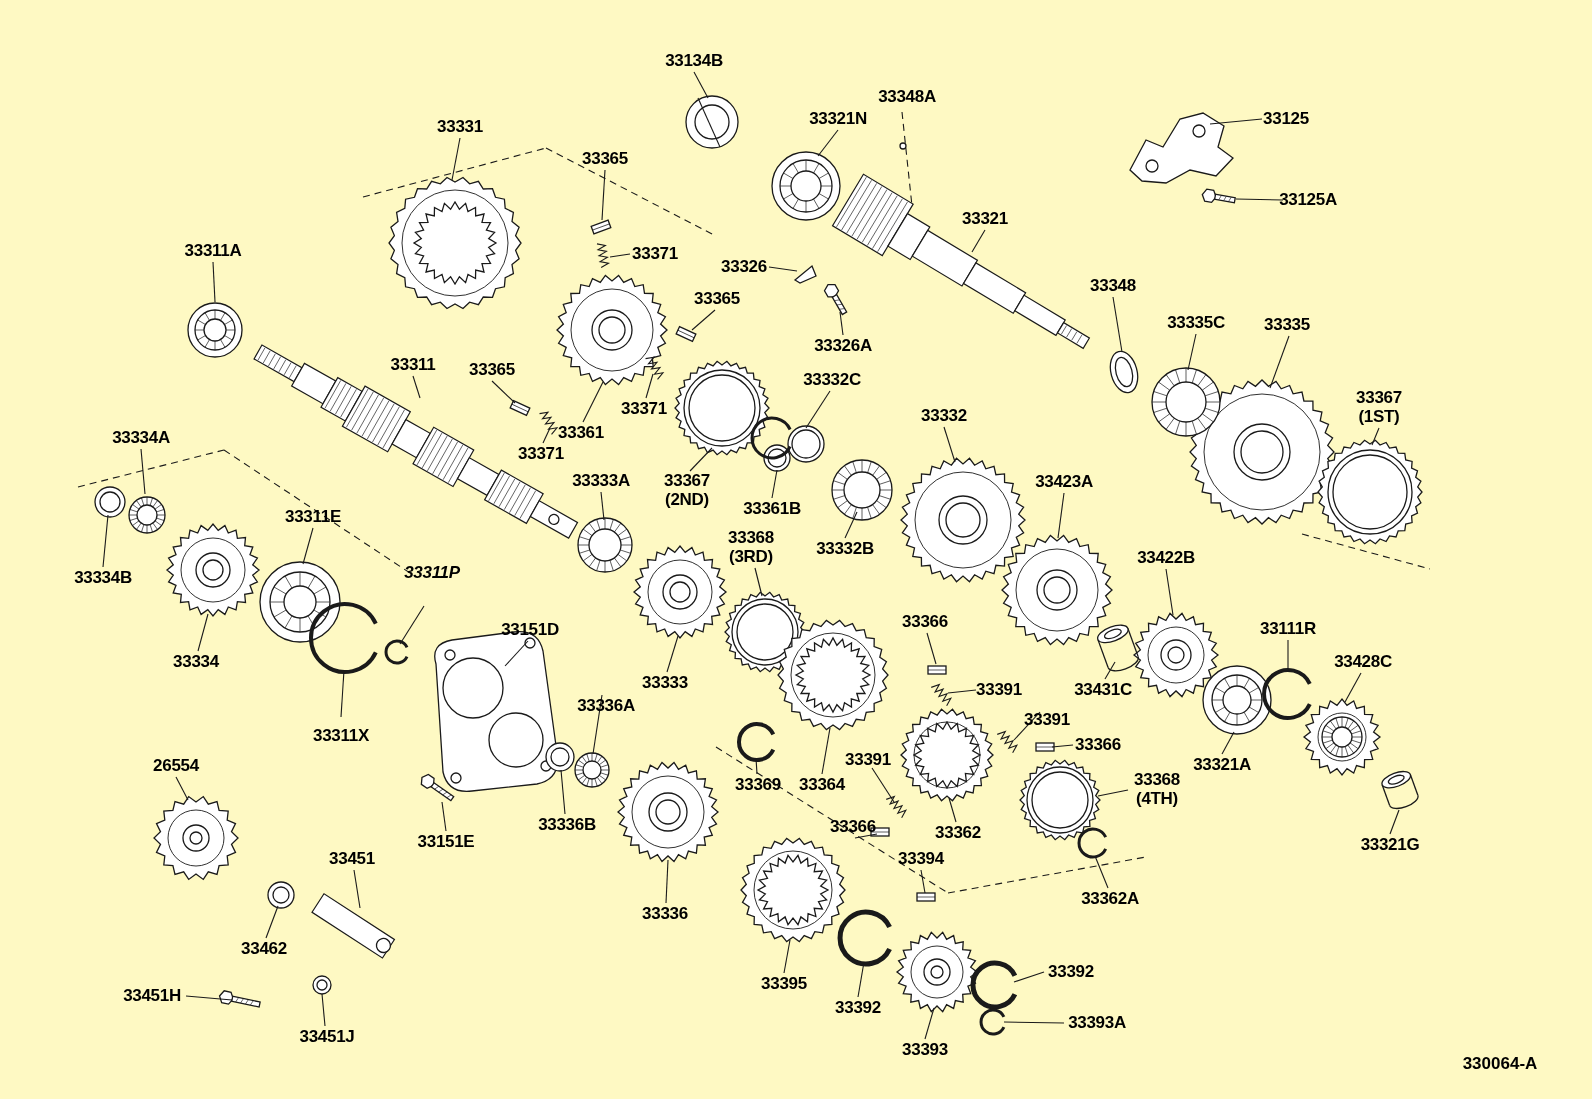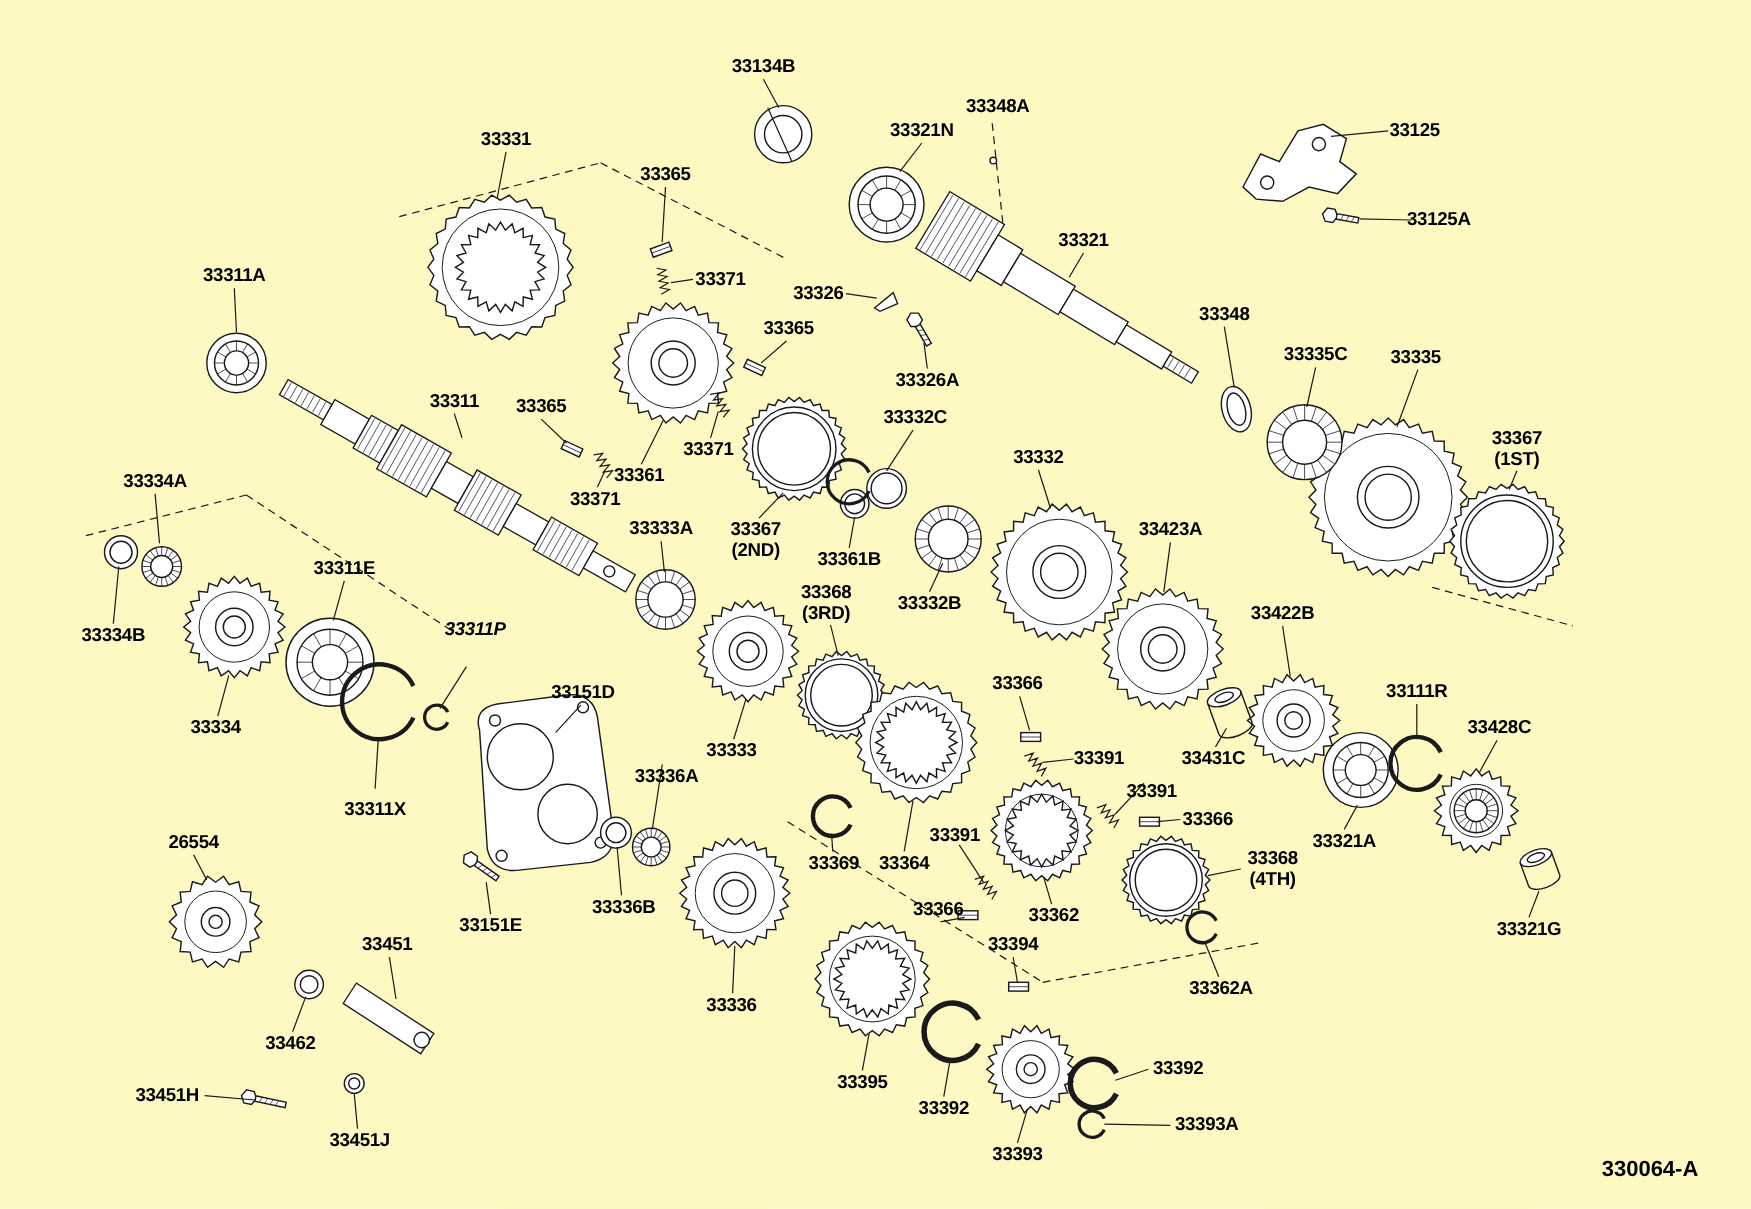--- a/index.html
+++ b/index.html
@@ -7,21 +7,21 @@
     position:relative;width:1592px;height:1099px;background:#fef9c3;
     overflow:hidden;font-family:"Liberation Sans",sans-serif;
   }
   svg.art{position:absolute;left:0;top:0;}
   #labelLayer{position:absolute;left:0;top:0;width:100%;height:100%;pointer-events:none;}
   .lbl{
     position:absolute;transform:translate(-50%,-50%);
     font-weight:700;font-size:17px;line-height:1.1;color:#000;
     white-space:pre-line;text-align:center;letter-spacing:-0.3px;
   }
-  .diagram-number{position:absolute;transform:translate(-50%,-50%);font-weight:700;font-size:20px;color:#000;}
+  .diagram-number{position:absolute;transform:translate(-50%,-50%);font-weight:700;font-size:17px;color:#000;}
 </style>
 </head>
 <body>
 
 <div class="canvas">
   <svg id="art" class="art" width="1592" height="1099" viewBox="0 0 1592 1099">
       <line x1="363" y1="197" x2="546" y2="148" stroke="#1a1a1a" stroke-width="1.1" stroke-dasharray="7 5"></line>
       <line x1="546" y1="148" x2="716" y2="236" stroke="#1a1a1a" stroke-width="1.1" stroke-dasharray="7 5"></line>
       <line x1="78" y1="487" x2="224" y2="450" stroke="#1a1a1a" stroke-width="1.1" stroke-dasharray="7 5"></line>
       <line x1="224" y1="450" x2="410" y2="573" stroke="#1a1a1a" stroke-width="1.1" stroke-dasharray="7 5"></line>

